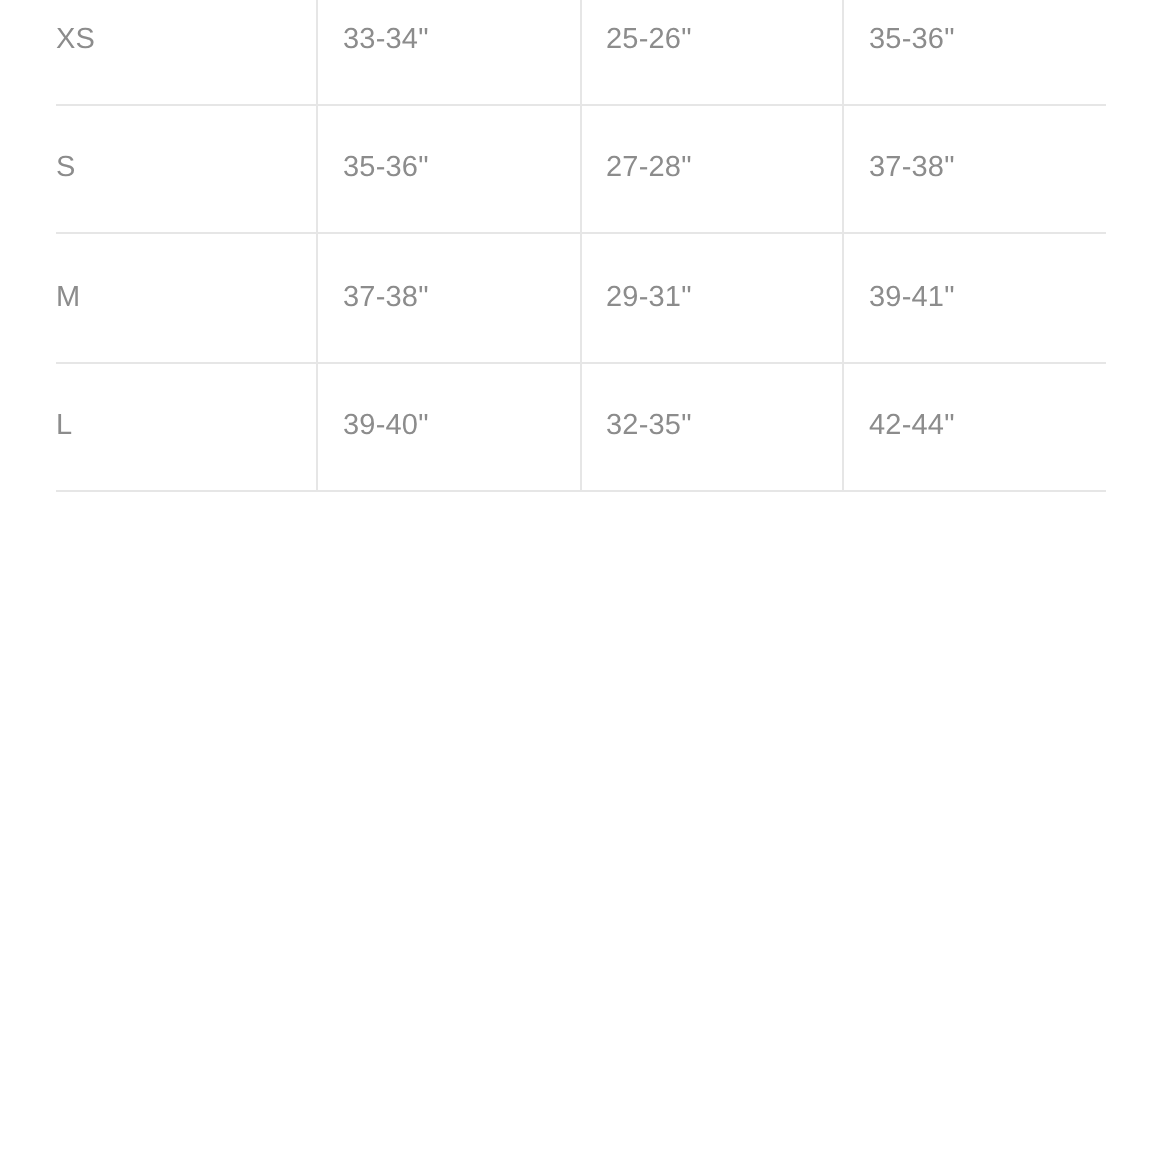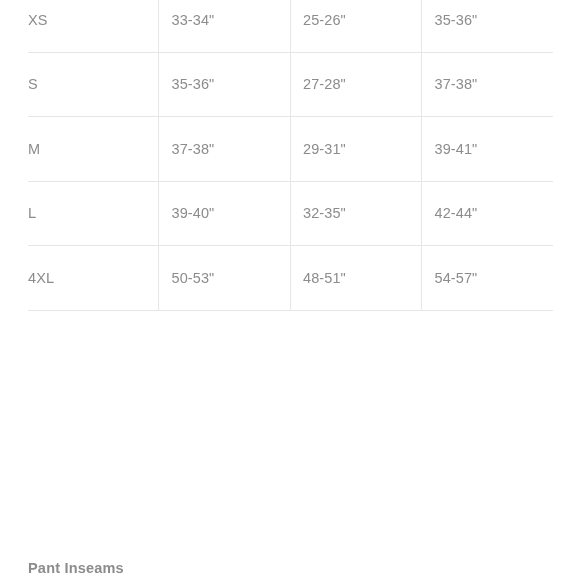--- a/index.html
+++ b/index.html
@@ -146,34 +146,19 @@
               <span class="cell-text">32-35"</span>
             </td>
           <td class="col-m sep">
               <span class="cell-text">42-44"</span>
             </td>
         </tr>
 
 
 
 
-        <tr>
-          <td class="col-label">
-              <span class="cell-text">4XL</span>
-            </td>
-          <td class="col-m sep">
-              <span class="cell-text">50-53"</span>
-            </td>
-          <td class="col-m sep">
-              <span class="cell-text">48-51"</span>
-            </td>
-          <td class="col-m sep">
-              <span class="cell-text">54-57"</span>
-            </td>
-        </tr>
 
       </tbody>
     </table>
   </div>
 
-  <div class="section-heading">Pant Inseams</div>
 
 </div>
 
 </body></html>

